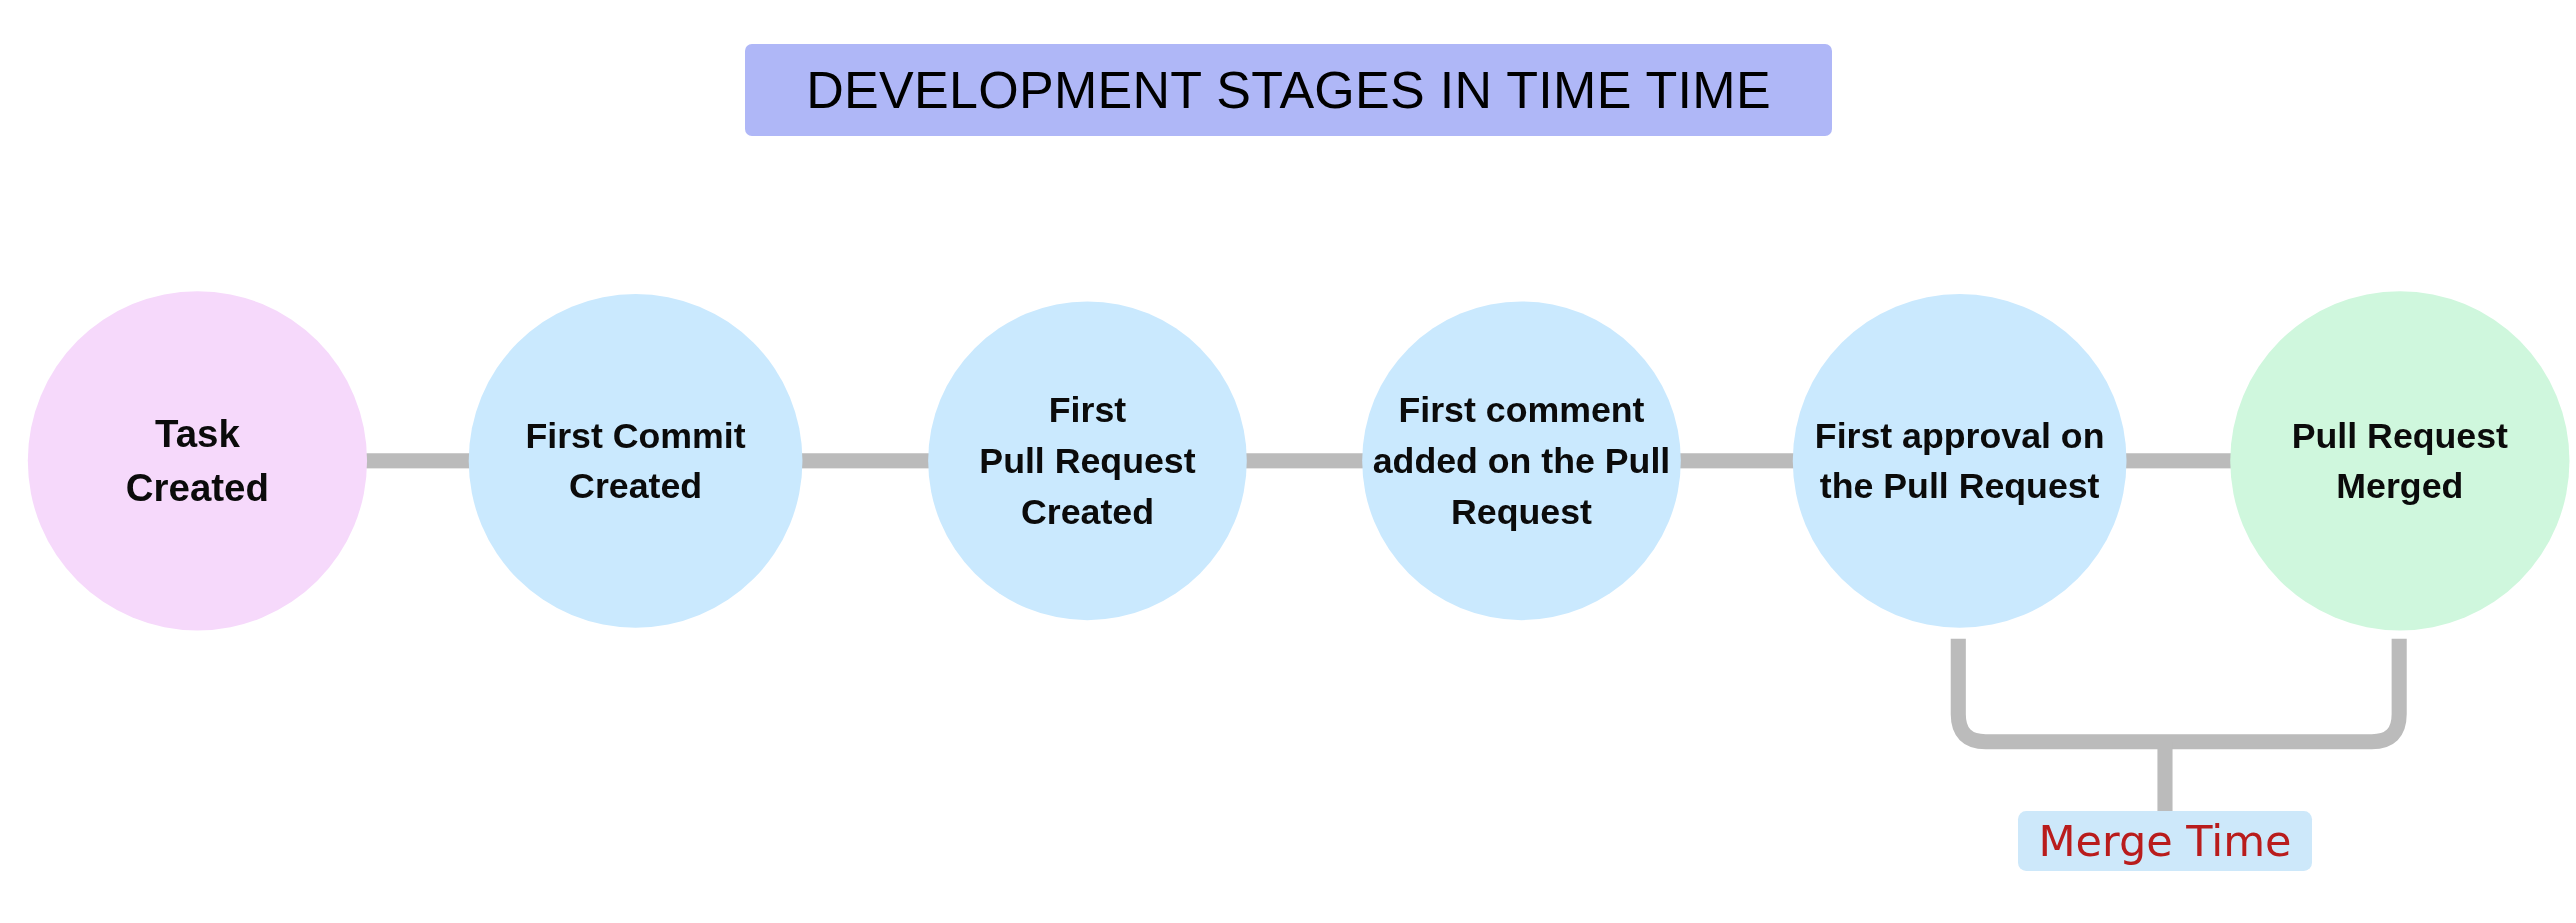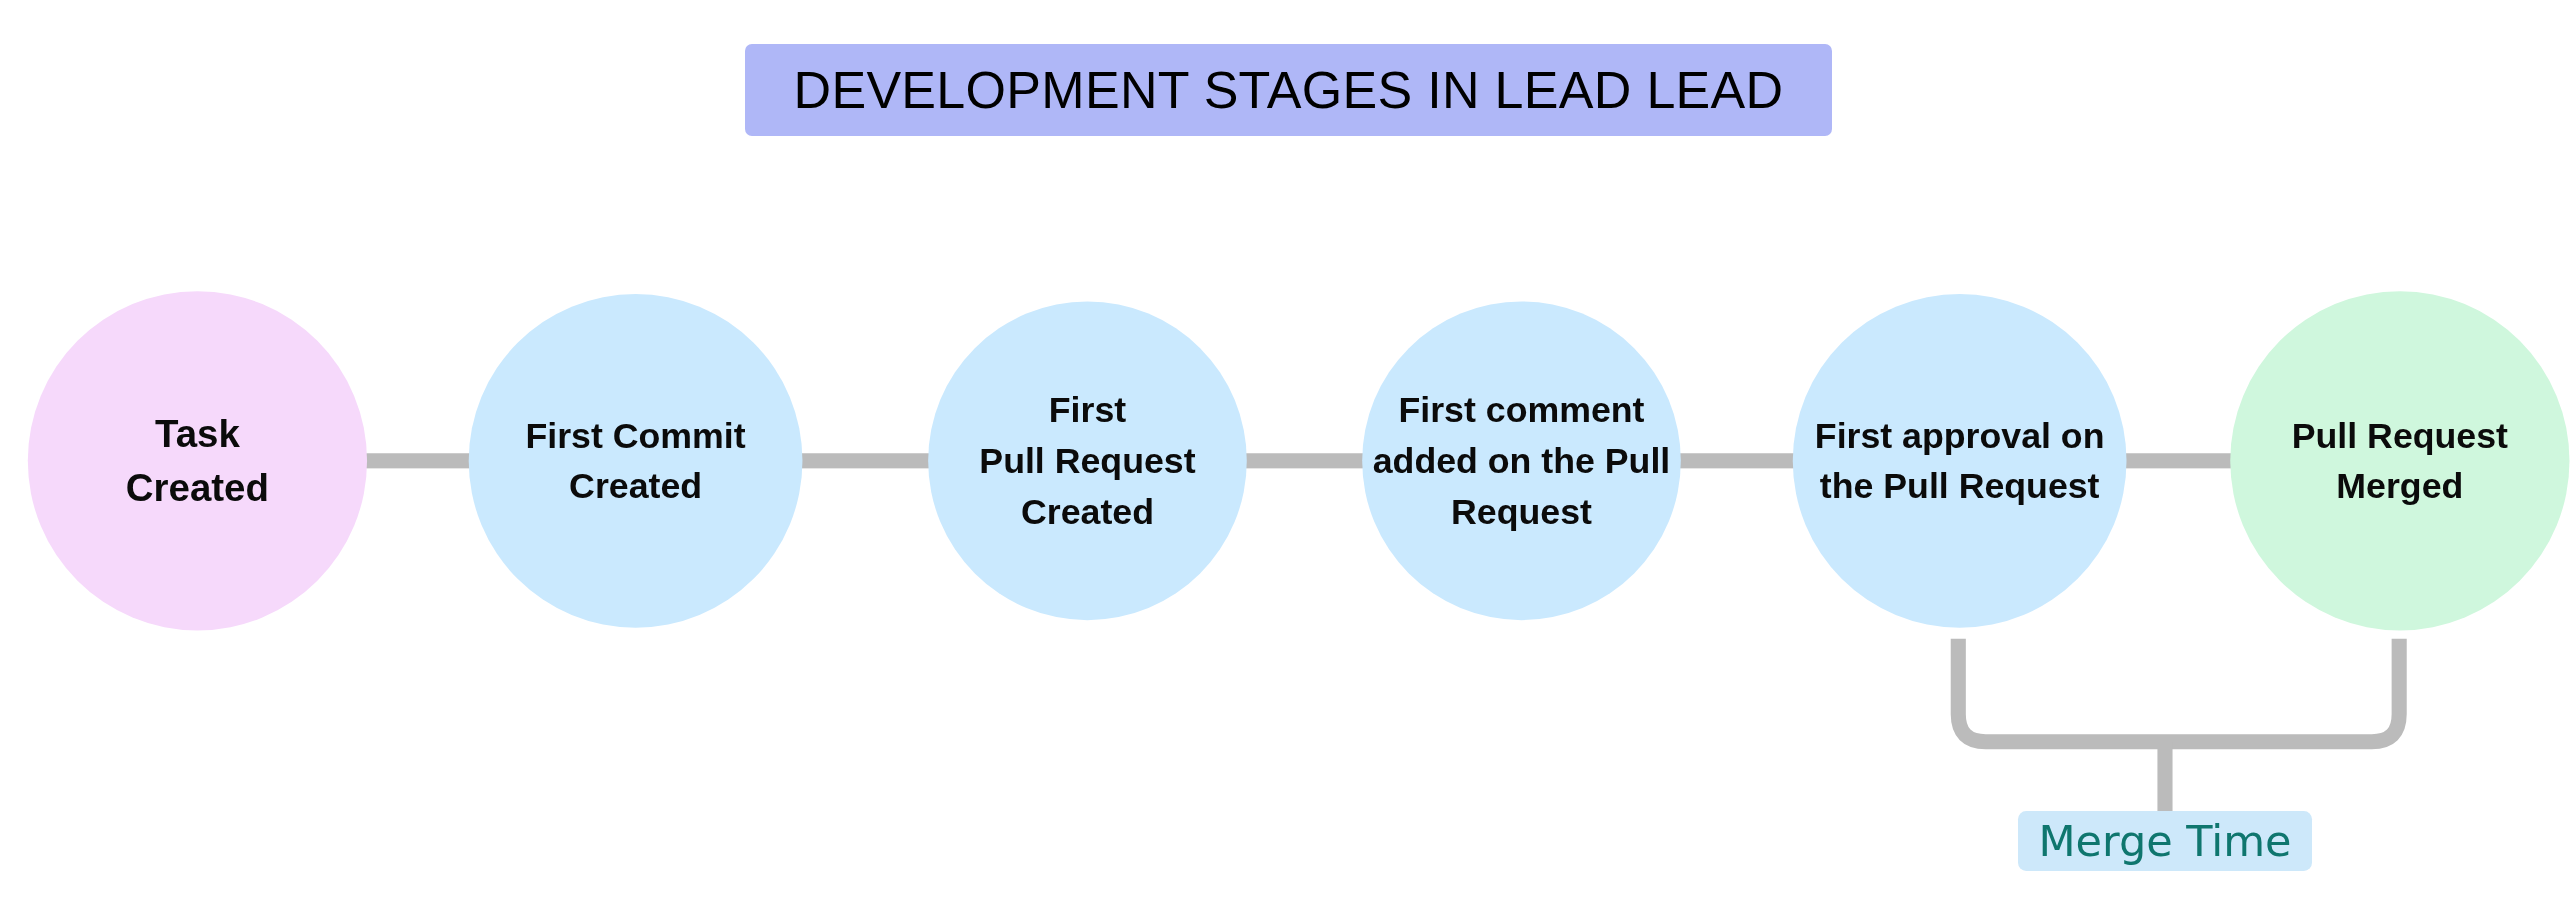--- a/index.html
+++ b/index.html
@@ -66,32 +66,32 @@
     border-radius: 8.2px;
     display: flex;
     align-items: center;
     justify-content: center;
     box-sizing: border-box;
   }
   .merge-chip-text {
     font-family: "DejaVu Sans", sans-serif;
     font-size: 43px;
     font-weight: 400;
-    color: #0f766e;
+    color: #b91c1c;
     white-space: nowrap;
     line-height: 1;
   }
 </style>
 </head>
 <body>
 
 <div id="diagram-root">
 
   <div class="title-banner">
-    <span class="title-text">DEVELOPMENT STAGES IN LEAD LEAD</span>
+    <span class="title-text">DEVELOPMENT STAGES IN TIME TIME</span>
   </div>
 
   <svg class="stage-svg" viewBox="0 0 3750 1344">
     <g id="connector-layer">
         <rect x="287" y="660" width="638" height="22" fill="#BBBBBB"></rect>
         <rect x="925" y="660" width="658" height="22" fill="#BBBBBB"></rect>
         <rect x="1583" y="660" width="632" height="22" fill="#BBBBBB"></rect>
         <rect x="2215" y="660" width="638" height="22" fill="#BBBBBB"></rect>
         <rect x="2853" y="660" width="641" height="22" fill="#BBBBBB"></rect>
       </g>

